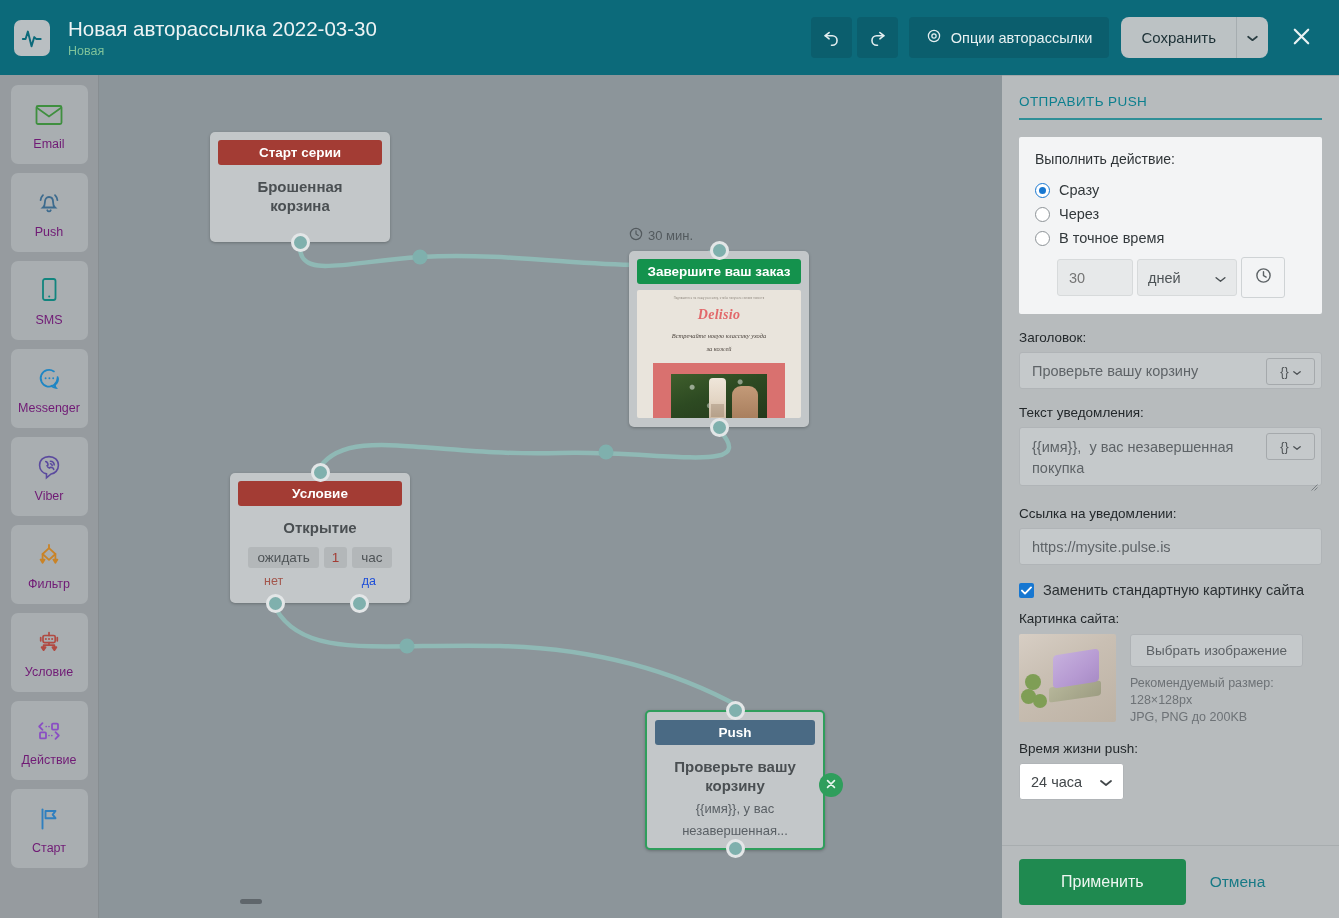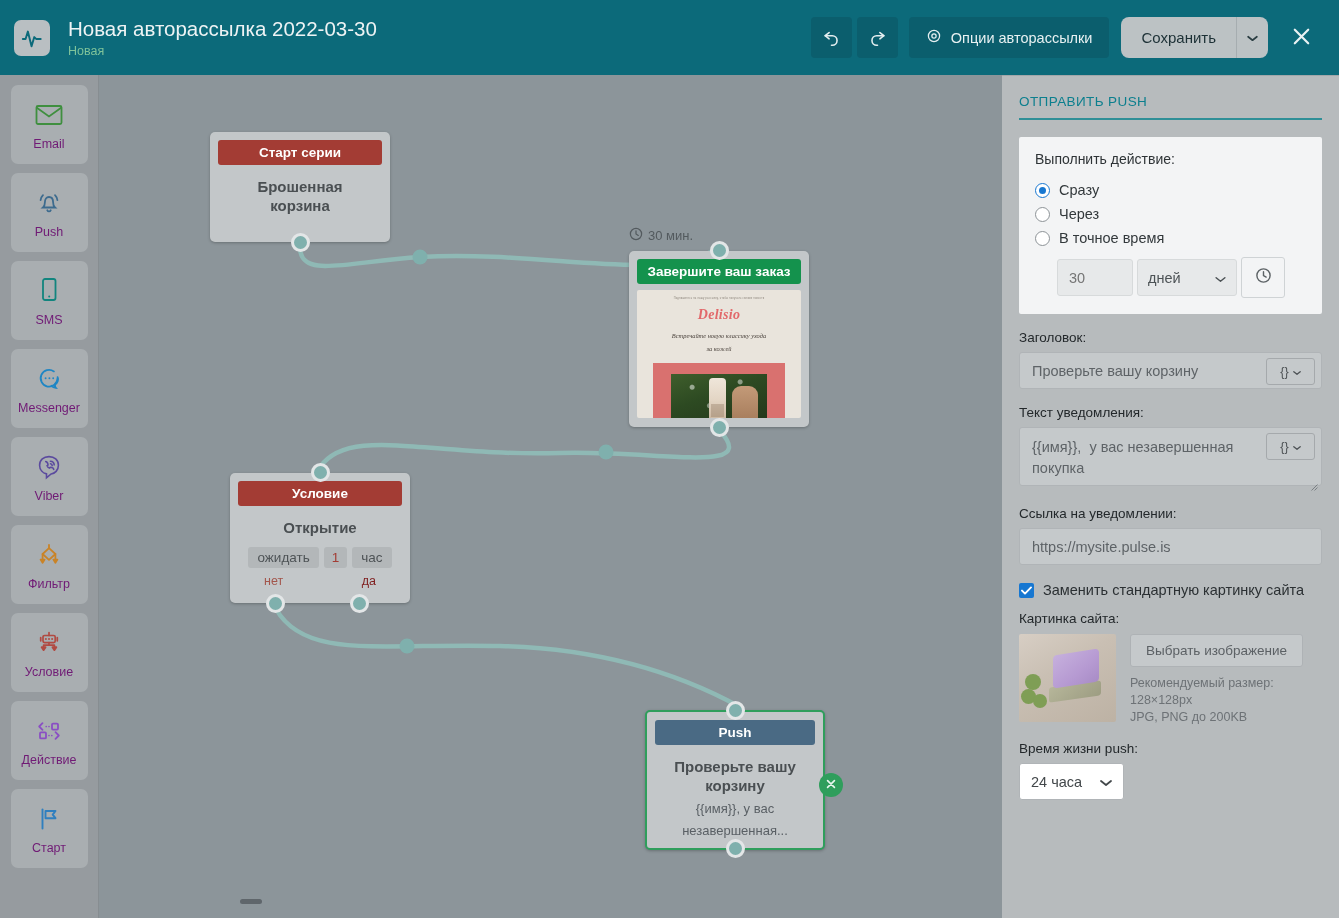--- a/index.html
+++ b/index.html
@@ -138,21 +138,21 @@
   #node-cond{left:130px;top:398px;width:180px;height:130px;}
   .cond-chips{display:flex;justify-content:center;align-items:center;gap:5px;margin-top:10px;}
   .chip{
     background:#b3b7b9;border-radius:3px;padding:3px 9px;font-size:13.5px;color:#4e5356;
   }
   .chip-num{color:#a33c34;padding:3px 8px;}
   .cond-yn{
     display:flex;justify-content:space-between;padding:6px 24px 0 24px;font-size:12.5px;
   }
   .yn-no{color:#a3564c;}
-  .yn-yes{color:#7f1d1d;text-align:right;}
+  .yn-yes{color:#1d4ed8;text-align:right;}
   
   #node-push{
     left:545px;top:635px;width:180px;height:140px;
     border:2px solid #2f9e5c;background:#c3c7c9;
   }
   .node-sub{font-size:13px;color:#5a6065;line-height:17px;margin-top:5px;}
   .del-badge{
     position:absolute;left:719px;top:698px;width:24px;height:24px;border-radius:50%;
     background:#2f9e5c;display:flex;align-items:center;justify-content:center;cursor:pointer;z-index:5;
   }
@@ -643,15 +643,19 @@
       <div class="sel-box">
         <span>24 часа</span>
         <span>
           <svg width="12" height="8" viewBox="0 0 12 8" fill="none" stroke="#42474a" stroke-width="1.8" stroke-linecap="round" stroke-linejoin="round">
               <path d="M1 2l5 4 5-4"></path>
             </svg>
         </span>
       </div>
     </div>
 
+    <div class="footer">
+      <button class="btn-apply">Применить</button>
+      <button class="btn-cancel">Отмена</button>
+    </div>
   </div>
 
 </div>
 
 </body></html>

